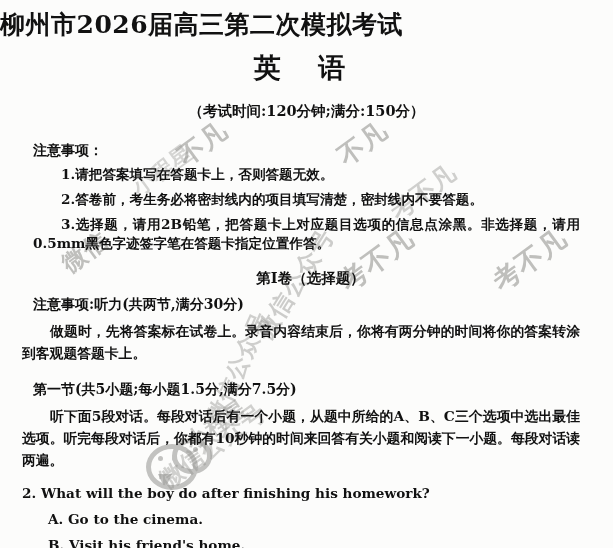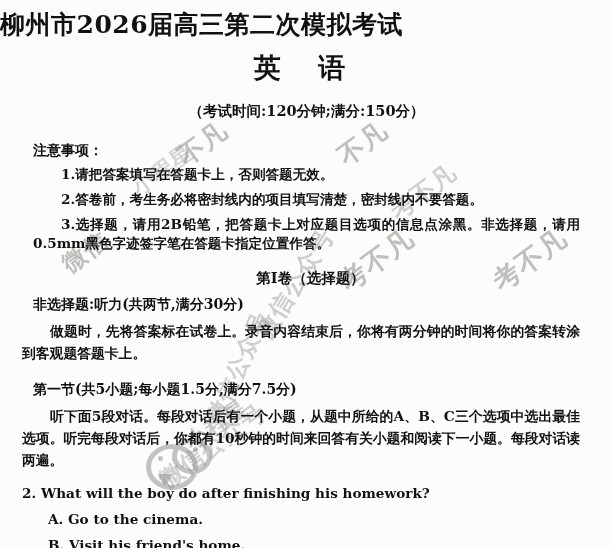--- a/index.html
+++ b/index.html
@@ -186,21 +186,21 @@
     <div class="exam-meta">（考试时间:120分钟;满分:150分）</div>
 
     <div class="notes-head">注意事项：</div>
 
     <div class="note">1.请把答案填写在答题卡上，否则答题无效。</div>
     <div class="note">2.答卷前，考生务必将密封线内的项目填写清楚，密封线内不要答题。</div>
     <div class="note">3.选择题，请用2B铅笔，把答题卡上对应题目选项的信息点涂黑。非选择题，请用0.5mm黑色字迹签字笔在答题卡指定位置作答。</div>
 
     <div class="vol-head">第Ⅰ卷（选择题）</div>
 
-    <div class="part-head">非选择题:听力(共两节,满分30分)</div>
+    <div class="part-head">注意事项:听力(共两节,满分30分)</div>
 
     <div class="para">做题时，先将答案标在试卷上。录音内容结束后，你将有两分钟的时间将你的答案转涂到客观题答题卡上。</div>
 
     <div class="sec-head">第一节(共5小题;每小题1.5分,满分7.5分)</div>
 
     <div class="para">听下面5段对话。每段对话后有一个小题，从题中所给的A、B、C三个选项中选出最佳选项。听完每段对话后，你都有10秒钟的时间来回答有关小题和阅读下一小题。每段对话读两遍。</div>
 
     <div class="question">2. What will the boy do after finishing his homework?</div>
 
     <div class="choice">A. Go to the cinema.</div>

